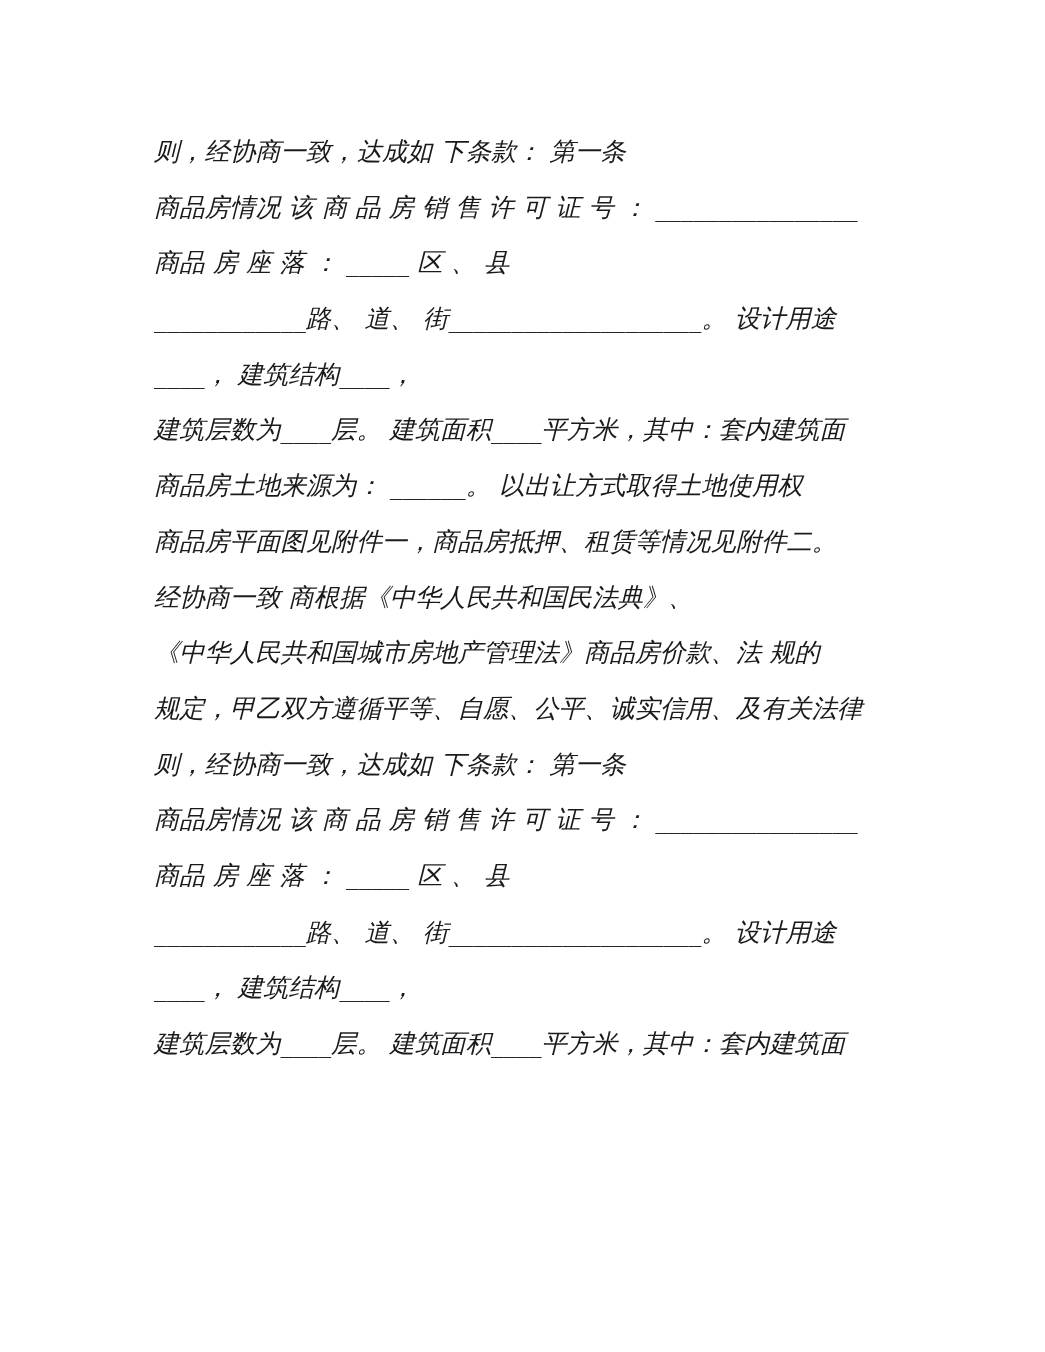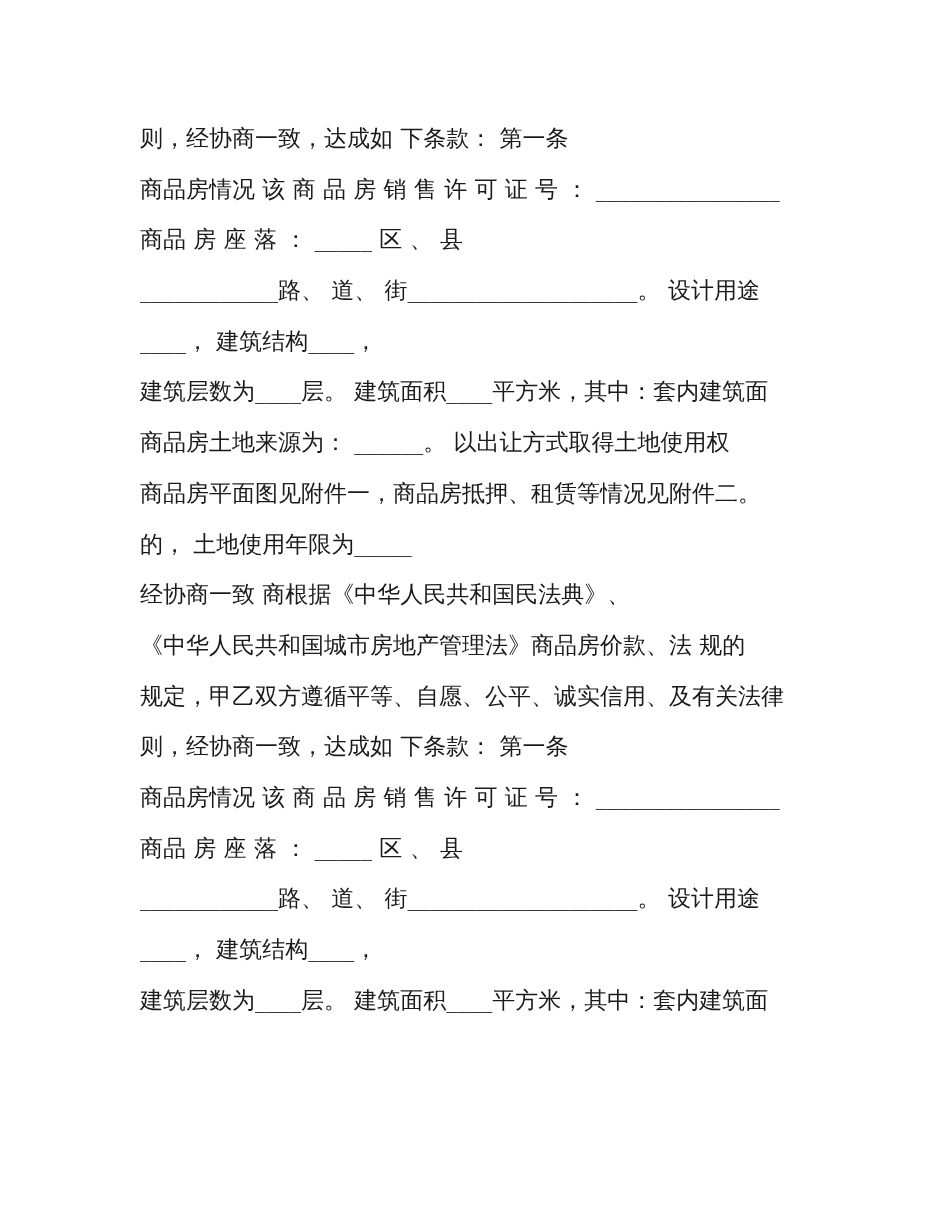--- a/index.html
+++ b/index.html
@@ -1,19 +1,20 @@
 <!DOCTYPE html>
 <html><head>
 <meta charset="utf-8">
 <style>
   html, body { margin: 0; padding: 0; background: #ffffff; }
   body { width: 950px; height: 1229px; position: relative; overflow: hidden; }
   .page {
     position: absolute; left: 0; top: 0; width: 950px; height: 1229px;
     background: #ffffff;
+    font-style: italic;
   }
   .text-block {
     position: absolute; left: 140px; top: 113px; width: 680px;
   }
   .line {
     font-family: "DejaVu Serif", "Liberation Serif", serif;
     font-size: 23px;
     line-height: 50.7px;
     height: 50.7px;
     color: #1a1a1a;
@@ -27,21 +28,20 @@
 <div class="page">
   <div class="text-block">
     <div class="line">则，经协商一致，达成如 下条款： 第一条</div>
     <div class="line">商品房情况 该 商 品 房 销 售 许 可 证 号 ： ________________</div>
     <div class="line">商品 房 座 落 ： _____ 区 、 县</div>
     <div class="line">____________路、 道、 街____________________。 设计用途</div>
     <div class="line">____， 建筑结构____，</div>
     <div class="line">建筑层数为____层。 建筑面积____平方米，其中：套内建筑面</div>
     <div class="line">商品房土地来源为： ______。 以出让方式取得土地使用权</div>
     <div class="line">商品房平面图见附件一，商品房抵押、租赁等情况见附件二。</div>
-    <div class="line">的， 土地使用年限为_____</div>
     <div class="line">经协商一致 商根据《中华人民共和国民法典》、</div>
     <div class="line">《中华人民共和国城市房地产管理法》商品房价款、法 规的</div>
     <div class="line">规定，甲乙双方遵循平等、自愿、公平、诚实信用、及有关法律</div>
     <div class="line">则，经协商一致，达成如 下条款： 第一条</div>
     <div class="line">商品房情况 该 商 品 房 销 售 许 可 证 号 ： ________________</div>
     <div class="line">商品 房 座 落 ： _____ 区 、 县</div>
     <div class="line">____________路、 道、 街____________________。 设计用途</div>
     <div class="line">____， 建筑结构____，</div>
     <div class="line">建筑层数为____层。 建筑面积____平方米，其中：套内建筑面</div>
   </div>

